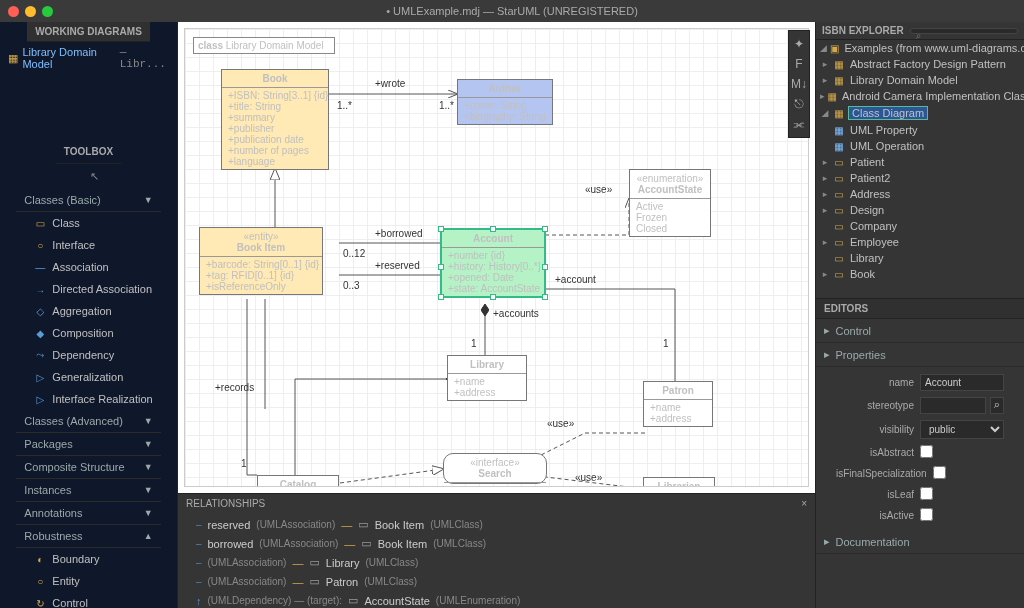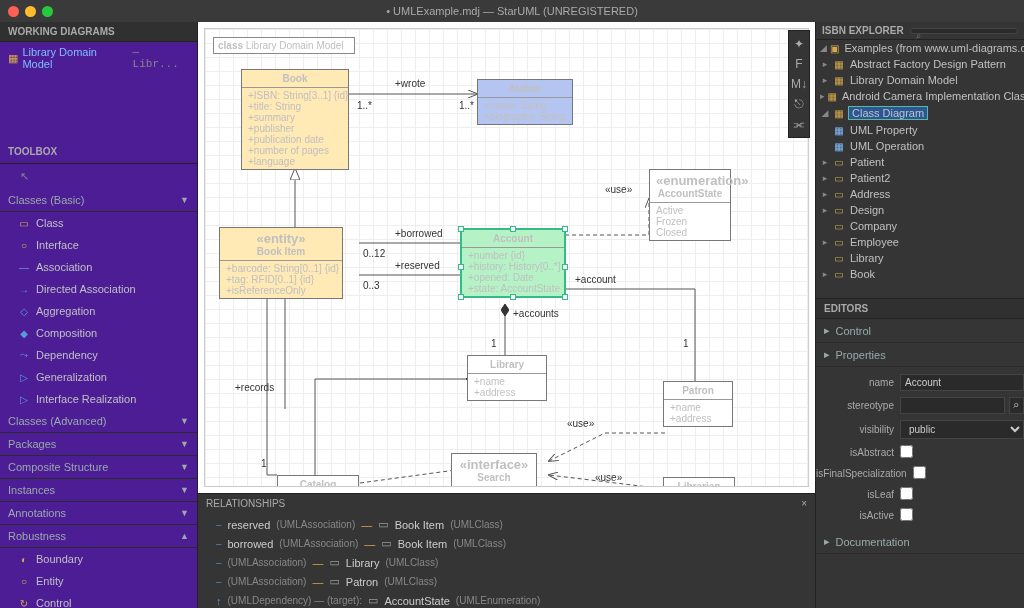--- a/index.html
+++ b/index.html
@@ -3,42 +3,42 @@
 <meta charset="utf-8">
 <style>
 * { margin: 0; padding: 0; box-sizing: border-box; font-family: -apple-system, "Segoe UI", sans-serif; }
 body { background: #2b2b2b; color: #c0c0c0; font-size: 11px; overflow: hidden; width: 1024px; height: 608px; position: relative; }
 .titlebar { height: 22px; background: #3a3a3a; display: flex; align-items: center; padding: 0 8px; position: relative; }
 .traffic { display: flex; gap: 6px; }
 .traffic span { width: 11px; height: 11px; border-radius: 50%; display: inline-block; }
 .traffic .r { background: #ff5f56; } .traffic .y { background: #ffbd2e; } .traffic .g { background: #27c93f; }
 .titlebar .title { position: absolute; left: 0; right: 0; text-align: center; font-size: 11px; color: #aaa; pointer-events: none; }
 .main { display: flex; height: 586px; }
-.left { width: 198px; background: #4c1d95; display: flex; flex-direction: column; border-right: 1px solid #222; }
+.left { width: 178px; background: #0f172a; display: flex; flex-direction: column; border-right: 1px solid #222; align-items: center; }
 .panel-title { background: #303030; padding: 4px 8px; font-size: 10px; color: #aaa; font-weight: 600; border-bottom: 1px solid #222; }
 .wd-item { padding: 4px 8px; display: flex; align-items: center; gap: 4px; color: #7fbfff; font-size: 11px; }
 .wd-item .ic { color: #d4a84b; }
 .wd-sub { color: #888; margin-left: 4px; font-family: Liberation Mono, monospace; }
 .toolbox { flex: 1; overflow: hidden; }
 .tb-head { padding: 6px 8px; font-size: 10px; color: #aaa; font-weight: 600; border-bottom: 1px solid #222; }
 .tb-sel { padding: 6px 8px 6px 20px; color: #888; }
 .tb-sec { padding: 5px 8px; color: #9aa; display: flex; justify-content: space-between; align-items: center; border-bottom: 1px solid #2a2a2a; cursor: pointer; }
 .tb-sec .caret { font-size: 9px; }
 .tb-item { padding: 5px 8px 5px 18px; display: flex; align-items: center; gap: 6px; cursor: pointer; }
 .tb-ic { width: 12px; display: inline-flex; justify-content: center; font-size: 10px; }
 .ic-y { color: #d4a84b; } .ic-b { color: #5b9bd5; } .ic-c { color: #7fbfff; }
 .center { flex: 1; display: flex; flex-direction: column; background: #fff; position: relative; }
 .canvas { flex: 1; background: #fff; background-image: linear-gradient(#eee 1px, transparent 1px), linear-gradient(90deg, #eee 1px, transparent 1px); background-size: 14px 14px; position: relative; overflow: hidden; }
 .cls { position: absolute; border: 1px solid #777; background: #fff; font-size: 10px; }
 .cls.tan { background: #ffe9b5; }
 .cls.blue { background: #b5c5f2; }
 .cls.green { background: #b5f2c5; border: 1px solid #3b8; }
 .cls.green.sel { box-shadow: 0 0 0 1px #3b8; }
 .cls .hdr { text-align: center; font-weight: bold; padding: 3px 6px; border-bottom: 1px solid #999; }
-.cls .ster { font-weight: bold; font-size: 13px; }
+.cls .ster { font-weight: normal; font-size: 10px; }
 .cls .body { padding: 2px 6px; }
 .cls .body div { white-space: nowrap; }
 .diag-title { position: absolute; top: 8px; left: 8px; border: 1px solid #888; padding: 2px 10px 2px 4px; font-size: 10px; background: #fff; }
 .handle { position: absolute; width: 6px; height: 6px; background: #fff; border: 1px solid #3b8; }
 svg.lines { position: absolute; top: 0; left: 0; width: 100%; height: 100%; pointer-events: none; }
 svg text { font-size: 10px; fill: #333; }
 .center-margin { border: 1px solid #ccc; margin: 6px; flex: 1; display: flex; flex-direction: column; }
 .rel-panel { height: 115px; background: #353535; border-top: 1px solid #222; position: relative; }
 .rel-head { padding: 4px 8px; font-size: 10px; color: #aaa; display: flex; justify-content: space-between; }
 .rel-rows { padding: 2px 0; }
@@ -53,21 +53,21 @@
 .tree { flex: 0 0 258px; overflow: hidden; font-size: 11px; }
 .tree .row { padding: 2px 4px; display: flex; align-items: center; gap: 3px; white-space: nowrap; cursor: pointer; }
 .tree .row.sel .lbl { background: #2b5797; border: 1px solid #5b9; padding: 0 3px; }
 .tree .lbl { padding: 0 2px; }
 .tree .exp { width: 10px; text-align: center; color: #888; font-size: 9px; }
 .tree .ic { width: 12px; text-align: center; font-size: 10px; }
 .in1 { padding-left: 10px; } .in2 { padding-left: 24px; } .in3 { padding-left: 38px; }
 .editors { flex: 1; border-top: 1px solid #222; overflow: hidden; }
 .ed-sec { padding: 5px 8px; color: #9aa; display: flex; align-items: center; gap: 6px; border-bottom: 1px solid #2a2a2a; font-size: 11px; }
 .props { padding: 4px 0; }
-.prow { display: flex; align-items: center; padding: 3px 0; gap: 6px; }
+.prow { display: flex; align-items: center; padding: 3px 20px; gap: 6px; }
 .prow .plab { flex: 0 0 78px; text-align: right; color: #aaa; font-size: 10px; }
 .prow .pval { flex: 1; }
 .prow input[type=text], .prow select { width: 100%; background: #2a2a2a; border: 1px solid #444; color: #ccc; padding: 2px 4px; font-size: 10px; }
 .prow input[type=checkbox] { accent-color: #5b9; }
 .stereo { display: flex; gap: 4px; }
 .stereo .btn { width: 18px; background: #2a2a2a; border: 1px solid #444; color: #ccc; text-align: center; cursor: pointer; }
 .iconbar { position: absolute; right: 214px; top: 30px; width: 22px; background: #353535; display: flex; flex-direction: column; gap: 6px; padding: 6px 3px; align-items: center; border: 1px solid #222; }
 .iconbar span { color: #aaa; font-size: 12px; cursor: pointer; }
 .close-x { cursor: pointer; color: #aaa; }
 </style>
@@ -303,21 +303,21 @@
       </div>
 
       <div class="cls" style="left:458px; top:352px; width:70px;">
         <div class="hdr">Patron</div>
         <div class="body">
           <div>+name</div>
           <div>+address</div>
         </div>
       </div>
 
-      <div class="cls" style="left:246px; top:424px; width:86px;">
+      <div class="cls" style="left:258px; top:424px; width:104px;border-radius:10px;">
         <div class="hdr"><div class="ster">«interface»</div><span>Search</span></div>
       </div>
 
       <div class="cls" style="left:72px; top:446px; width:82px;">
         <div class="hdr">Catalog</div>
       </div>
 
       <div class="cls" style="left:458px; top:448px; width:72px;">
         <div class="hdr">Librarian</div>
       </div>

